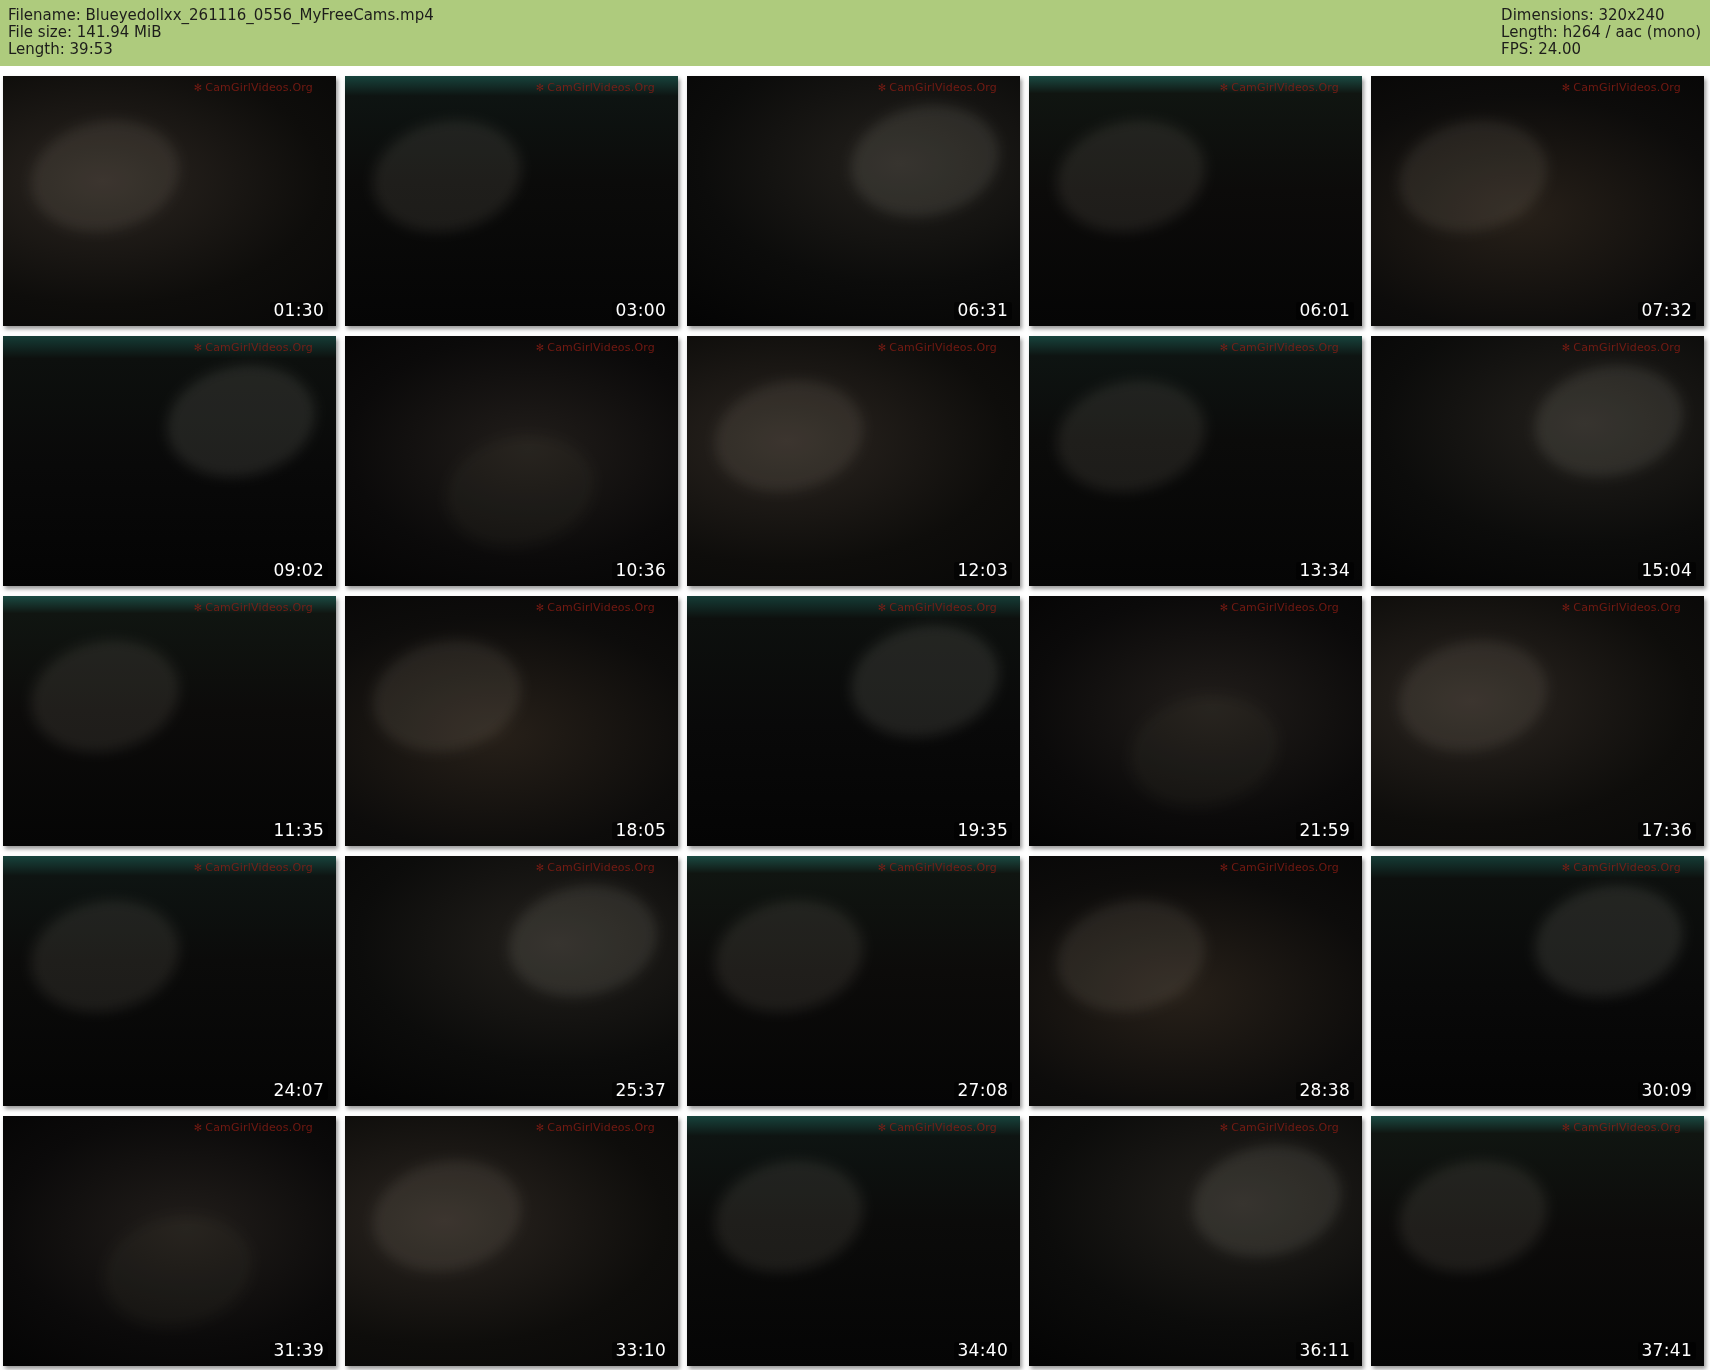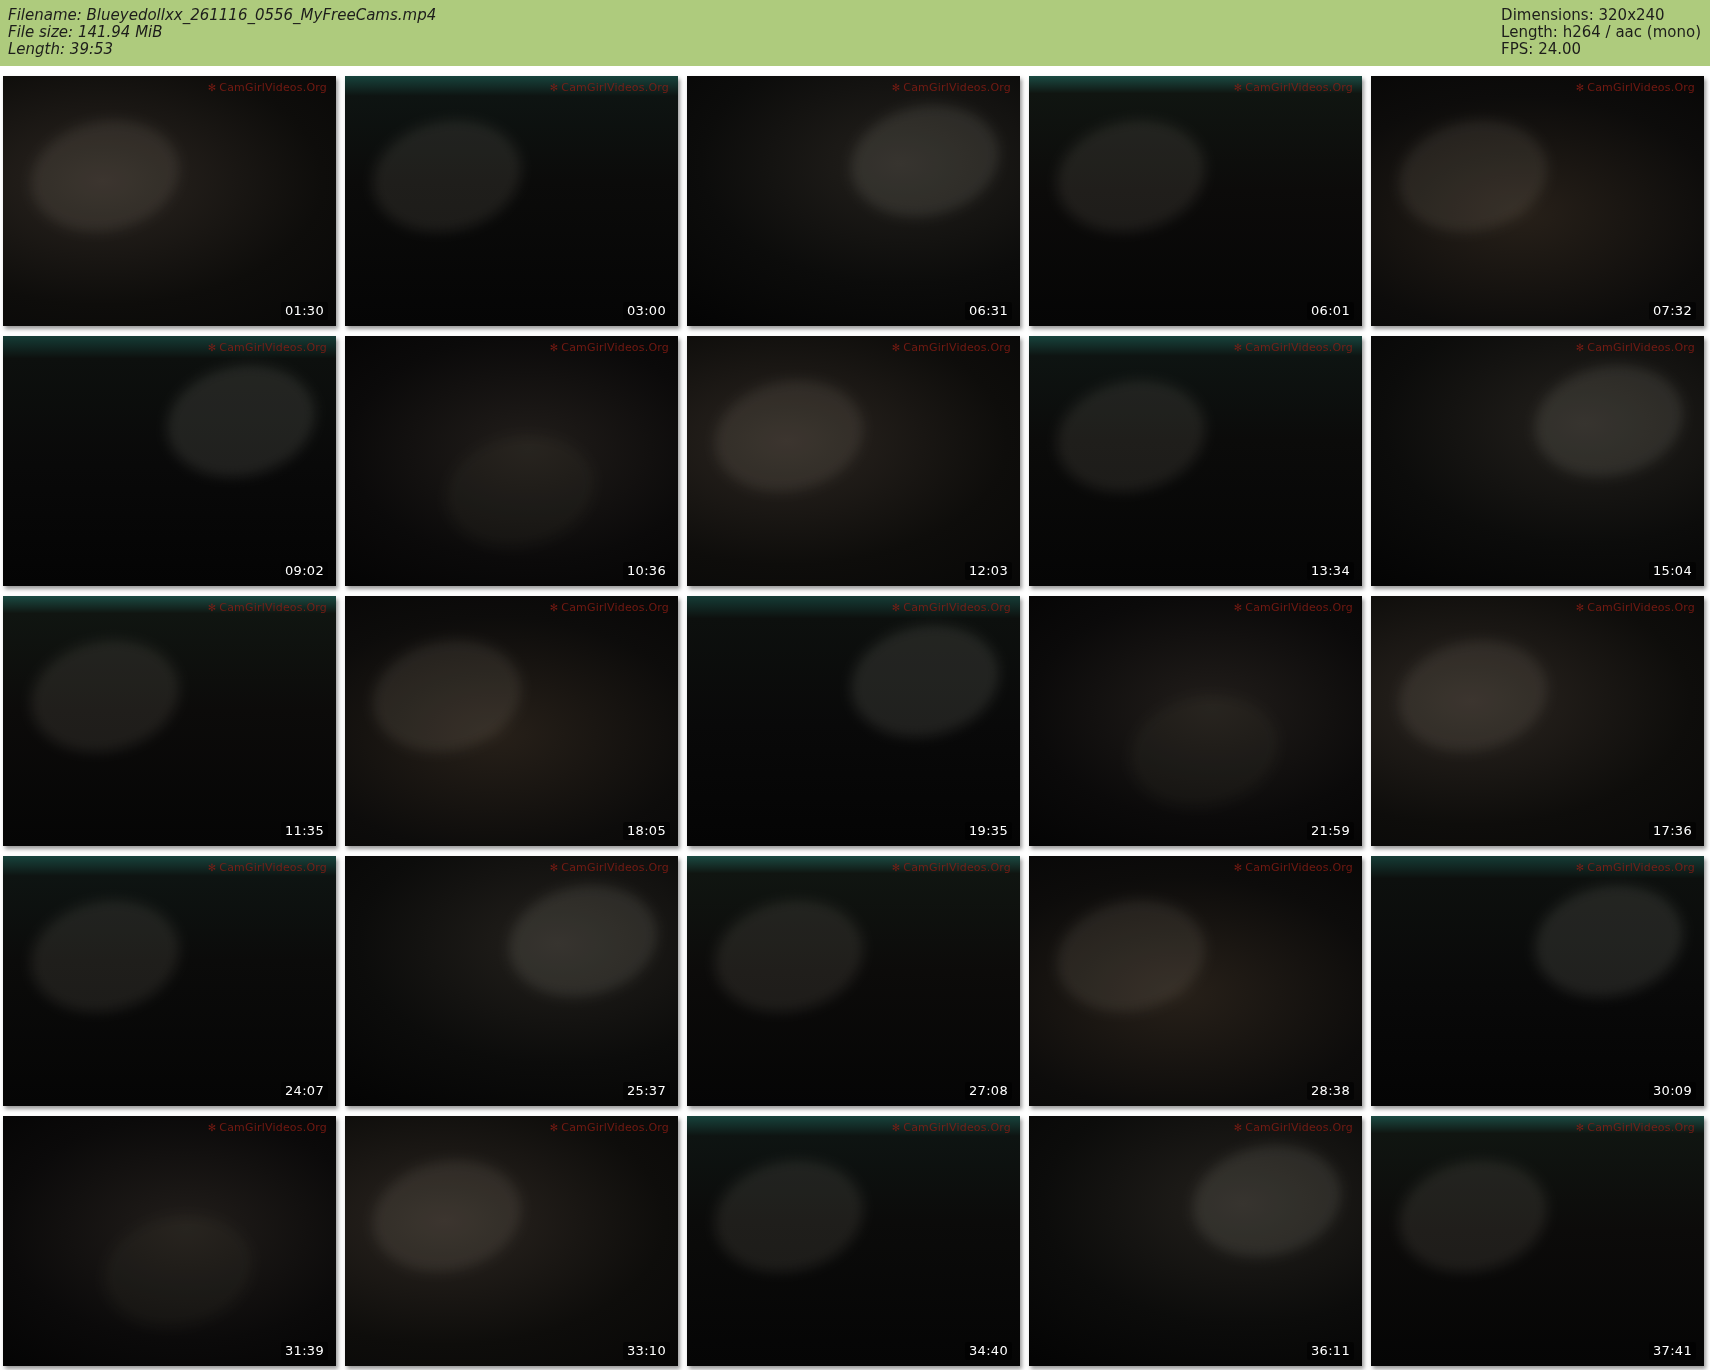--- a/index.html
+++ b/index.html
@@ -24,21 +24,21 @@
     position:relative;
     width:100%;height:66px;
     background:var(--header-bg);
     color:var(--header-text);
   }
   .header-col{
     position:absolute;top:7px;
     font-size:15px;line-height:17px;
     white-space:nowrap;
   }
-  .header-left{left:8px;text-align:left;font-style:italic;}
+  .header-left{left:8px;text-align:left;}
   .header-right{right:9px;}
   .hline{display:block;}
   
   .grid{
     position:absolute;
     left:3px;top:76px;
     display:grid;
     grid-template-columns:repeat(5,333px);
     grid-auto-rows:250px;
     column-gap:9px;
@@ -78,33 +78,33 @@
     border-radius:50%;
     filter:blur(6px);
     background:rgba(205,198,180,0.10);
     top:18%;left:8%;
     transform:rotate(-12deg);
   }
   .v2 .frame::after,.v5 .frame::after{left:auto;right:6%;top:12%;background:rgba(200,195,178,0.12);}
   .v6 .frame::after{top:40%;left:30%;background:rgba(120,110,95,0.08);}
   
   .wm{
-    position:absolute;top:6px;right:9px;
+    position:absolute;top:6px;right:23px;
     font-size:11px;line-height:12px;
     color:var(--wm-red);
     opacity:0.8;
     letter-spacing:0.2px;
     filter:blur(0.4px);
     white-space:nowrap;
   }
   .wm .wm-icon{margin-right:3px;font-size:10px;}
   
   .ts{
     position:absolute;bottom:6px;right:8px;
-    font-size:13px;line-height:15px;
+    font-size:17px;line-height:15px;
     color:var(--ts-text);
     background:var(--ts-bg);
     padding:1px 4px 2px 4px;
     border-radius:2px;
     letter-spacing:0.3px;
   }
 </style>
 </head>
 <body>
 

